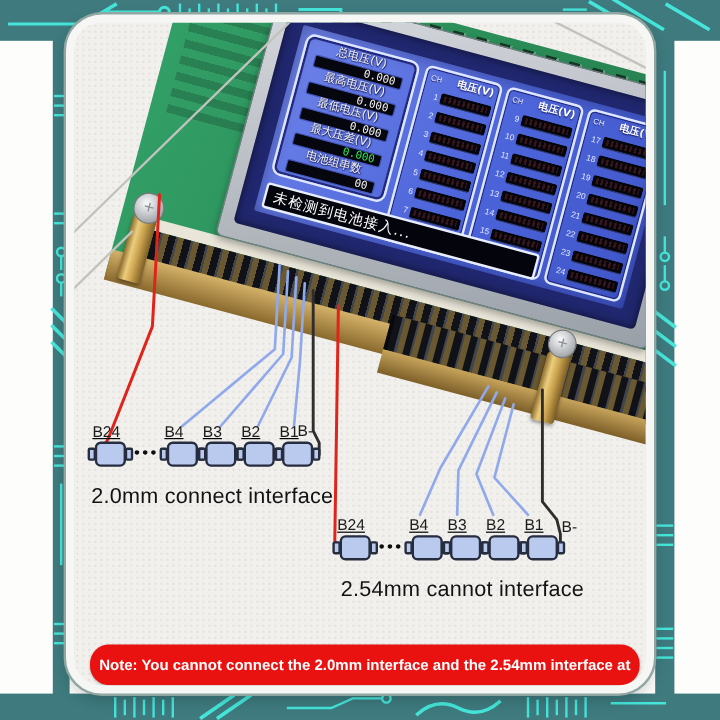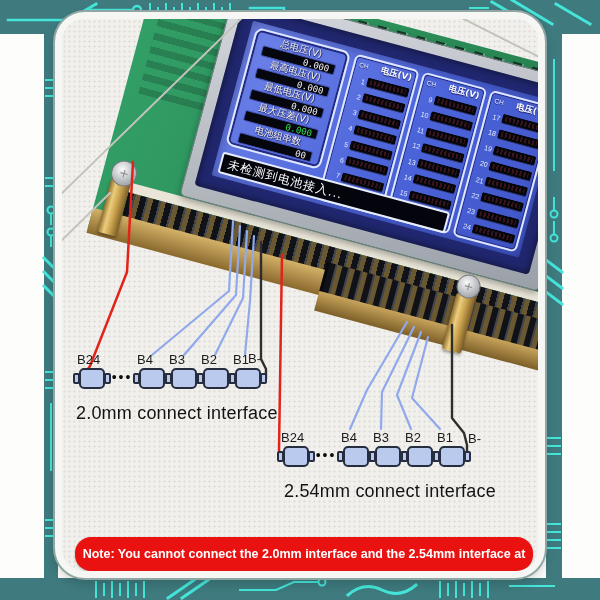--- a/index.html
+++ b/index.html
@@ -95,21 +95,21 @@
   .screw-r{left:561px;top:333px;width:22px;height:22px;line-height:21px;}
 
   
   #wires{position:absolute;left:-62px;top:-19px;pointer-events:none;}
 
   
   .diagram{position:absolute;}
   #d20{left:14px;top:333px;}
   #d254{left:218px;top:411px;}
   .chain{display:flex;}
-  .cellwrap{width:32px;display:flex;flex-direction:column;}
+  .cellwrap{width:32px;display:flex;flex-direction:column;text-decoration:underline;}
   .blabel{font-size:13px;color:#1c1c1c;height:16px;margin-left:1px;}
   .bcell{position:relative;width:22px;height:17px;margin-left:3px;background:#bac9ee;
     border:2px solid #262d3f;border-radius:5px;}
   .bcell::before,.bcell::after{content:"";position:absolute;top:3px;width:3px;height:7px;
     background:#bac9ee;border:2px solid #262d3f;border-radius:2px;}
   .bcell::before{left:-8px;}
   .bcell::after{right:-8px;}
   .dots{width:28px;text-align:center;font-size:14px;letter-spacing:2px;color:#0c0c0c;
     align-self:flex-end;padding-bottom:4px;}
   .bminus{position:absolute;font-size:13px;color:#1c1c1c;}
@@ -447,19 +447,19 @@
             <div class="cellwrap">
               <span class="blabel">B2</span>
               <span class="bcell"></span>
             </div>
             <div class="cellwrap">
               <span class="blabel">B1</span>
               <span class="bcell"></span>
             </div>
           </div>
           <span class="bminus">B-</span>
-          <div class="dtitle">2.54mm connect interface</div>
+          <div class="dtitle">2.54mm cannot interface</div>
         </div>
 
       <div class="note">Note: You cannot connect the 2.0mm interface and the 2.54mm interface at the same time</div>
     </div>
   </div>
 </div>
 
 </body></html>

